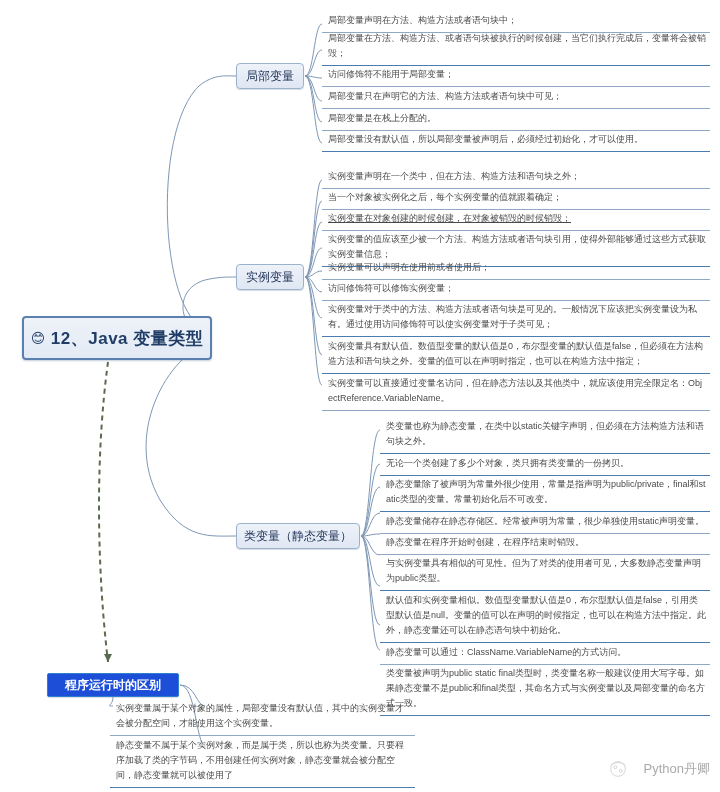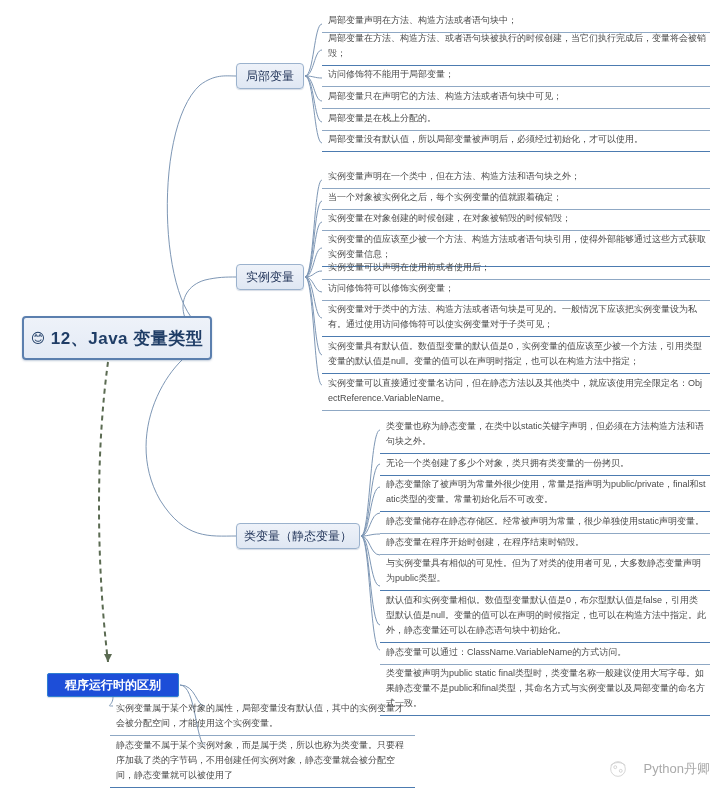--- a/index.html
+++ b/index.html
@@ -119,26 +119,26 @@
   <div class="leaf" style="left:322px;top:64px;width:388px;">访问修饰符不能用于局部变量；</div>
   <div class="leaf" style="left:322px;top:86px;width:388px;">局部变量只在声明它的方法、构造方法或者语句块中可见；</div>
   <div class="leaf" style="left:322px;top:108px;width:388px;">局部变量是在栈上分配的。</div>
   <div class="leaf alt" style="left:322px;top:129px;width:388px;">局部变量没有默认值，所以局部变量被声明后，必须经过初始化，才可以使用。</div>
 
   <div class="node branch b-instance">
     <span>实例变量</span>
   </div>
   <div class="leaf" style="left:322px;top:166px;width:388px;">实例变量声明在一个类中，但在方法、构造方法和语句块之外；</div>
   <div class="leaf" style="left:322px;top:187px;width:388px;">当一个对象被实例化之后，每个实例变量的值就跟着确定；</div>
-  <div class="leaf" style="left:322px;top:208px;width:388px;">实例变量在对象创建的时候创建，在对象被销毁的时候销毁；</div>
+  <div class="leaf" style="left:322px;top:208px;width:388px;text-decoration:underline;">实例变量在对象创建的时候创建，在对象被销毁的时候销毁；</div>
   <div class="leaf alt" style="left:322px;top:229px;width:388px;">实例变量的值应该至少被一个方法、构造方法或者语句块引用，使得外部能够通过这些方式获取实例变量信息；</div>
   <div class="leaf" style="left:322px;top:257px;width:388px;">实例变量可以声明在使用前或者使用后；</div>
   <div class="leaf" style="left:322px;top:278px;width:388px;">访问修饰符可以修饰实例变量；</div>
   <div class="leaf alt" style="left:322px;top:299px;width:388px;">实例变量对于类中的方法、构造方法或者语句块是可见的。一般情况下应该把实例变量设为私有。通过使用访问修饰符可以使实例变量对于子类可见；</div>
-  <div class="leaf alt" style="left:322px;top:336px;width:388px;">实例变量具有默认值。数值型变量的默认值是0，实例变量的值应该至少被一个方法，引用类型变量的默认值是null。变量的值可以在声明时指定，也可以在构造方法中指定；</div>
+  <div class="leaf alt" style="left:322px;top:336px;width:388px;">实例变量具有默认值。数值型变量的默认值是0，布尔型变量的默认值是false，但必须在方法构造方法和语句块之外。变量的值可以在声明时指定，也可以在构造方法中指定；</div>
   <div class="leaf" style="left:322px;top:373px;width:388px;">实例变量可以直接通过变量名访问，但在静态方法以及其他类中，就应该使用完全限定名：ObjectReference.VariableName。</div>
 
   <div class="node branch b-static">
     <span>类变量（静态变量）</span>
   </div>
   <div class="leaf alt" style="left:380px;top:416px;width:330px;">类变量也称为静态变量，在类中以static关键字声明，但必须在方法构造方法和语句块之外。</div>
   <div class="leaf alt" style="left:380px;top:453px;width:330px;">无论一个类创建了多少个对象，类只拥有类变量的一份拷贝。</div>
   <div class="leaf alt" style="left:380px;top:474px;width:330px;">静态变量除了被声明为常量外很少使用，常量是指声明为public/private，final和static类型的变量。常量初始化后不可改变。</div>
   <div class="leaf" style="left:380px;top:511px;width:330px;">静态变量储存在静态存储区。经常被声明为常量，很少单独使用static声明变量。</div>
   <div class="leaf" style="left:380px;top:532px;width:330px;">静态变量在程序开始时创建，在程序结束时销毁。</div>

